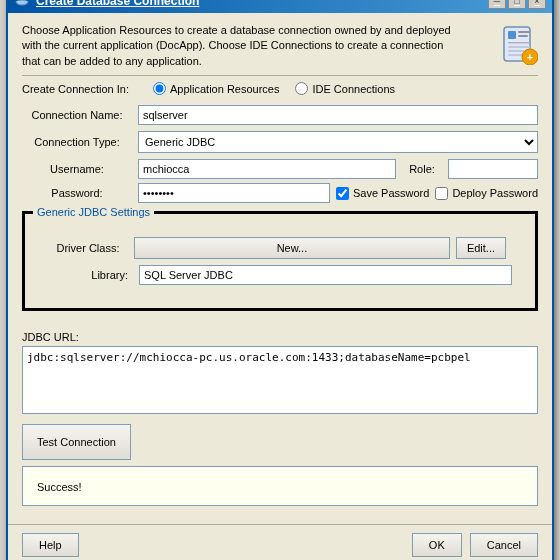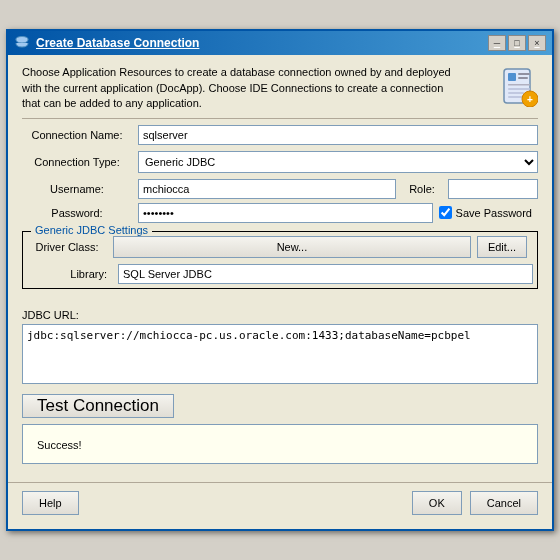--- a/index.html
+++ b/index.html
@@ -140,22 +140,22 @@
     }
 
     .checkbox-group {
       display: flex;
       align-items: center;
       gap: 4px;
       font-size: 11px;
     }
 
     .jdbc-section {
-      border: 1px solid #000000;
-      padding: 4px;
+      border: 3px solid #000000;
+      padding: 23px;
       margin-bottom: 20px;
       position: relative;
     }
 
     .jdbc-section-label {
       position: absolute;
       top: -8px;
       left: 8px;
       background: #ece9d8;
       color: #0054a6;
@@ -179,35 +179,35 @@
     }
 
     .jdbc-url-label {
       font-size: 11px;
       color: #000;
       margin-bottom: 3px;
     }
 
     .jdbc-url-input {
       width: 100%;
-      height: 60px;
+      height: 68px;
       border: 1px solid #7f9db9;
       background: white;
       font-size: 11px;
       padding: 4px;
       outline: none;
       resize: none;
     }
 
     .test-btn {
-      height: 24px;
+      height: 36px;
       padding: 0 14px;
       border: 1px solid #7f9db9;
       background: linear-gradient(to bottom, #f5f4ef, #e0ddd5);
-      font-size: 17px;
+      font-size: 11px;
       cursor: pointer;
       color: #000;
       margin-bottom: 6px;
     }
 
     .status-box {
       width: 100%;
       height: 40px;
       border: 1px solid #7f9db9;
       background: #fffff0;
@@ -283,20 +283,31 @@
           <rect x="12" y="31" width="18" height="2" rx="1" fill="#c0c8e0"></rect>
           <circle cx="34" cy="34" r="8" fill="#f0a000" stroke="#d08000" stroke-width="1"></circle>
           <text x="34" y="38" text-anchor="middle" font-size="10" fill="white" font-weight="bold">+</text>
         </svg>
       </div>
     </div>
 
     <div class="divider"></div>
 
     
+    <div class="radio-row">
+      <span class="radio-label">Create Connection In:</span>
+      <label class="radio-option">
+        <input type="radio" name="connection_in" checked="" style="">
+        <span>Application Resources</span>
+      </label>
+      <label class="radio-option">
+        <input type="radio" name="connection_in" style="">
+        <span>IDE Connections</span>
+      </label>
+    </div>
 
     
     <div class="form-grid">
       <label class="form-label">Connection Name:</label>
       <input type="text" class="form-input" value="sqlserver" style="">
     </div>
 
     
     <div class="form-grid">
       <label class="form-label">Connection Type:</label>
@@ -318,20 +329,24 @@
     </div>
 
     
     <div style="display:grid; grid-template-columns: 110px 1fr auto auto; gap:12px 6px; align-items:center; margin-bottom:8px;">
       <label class="form-label">Password:</label>
       <input type="password" class="form-input" value="password" style="">
       <label class="checkbox-group">
         <input type="checkbox" checked="" style="">
         <span>Save Password</span>
       </label>
+      <label class="checkbox-group">
+        <input type="checkbox" style="">
+        <span>Deploy Password</span>
+      </label>
     </div>
 
     
     <div class="jdbc-section">
       <span class="jdbc-section-label">Generic JDBC Settings</span>
 
       <div style="display:grid; grid-template-columns: 80px 1fr auto auto; gap:4px 6px; align-items:center; margin-bottom:6px;">
         <label class="form-label" style="text-align:center;">Driver Class:</label>
         <button class="btn">New...</button>
         <button class="btn">Edit...</button>

